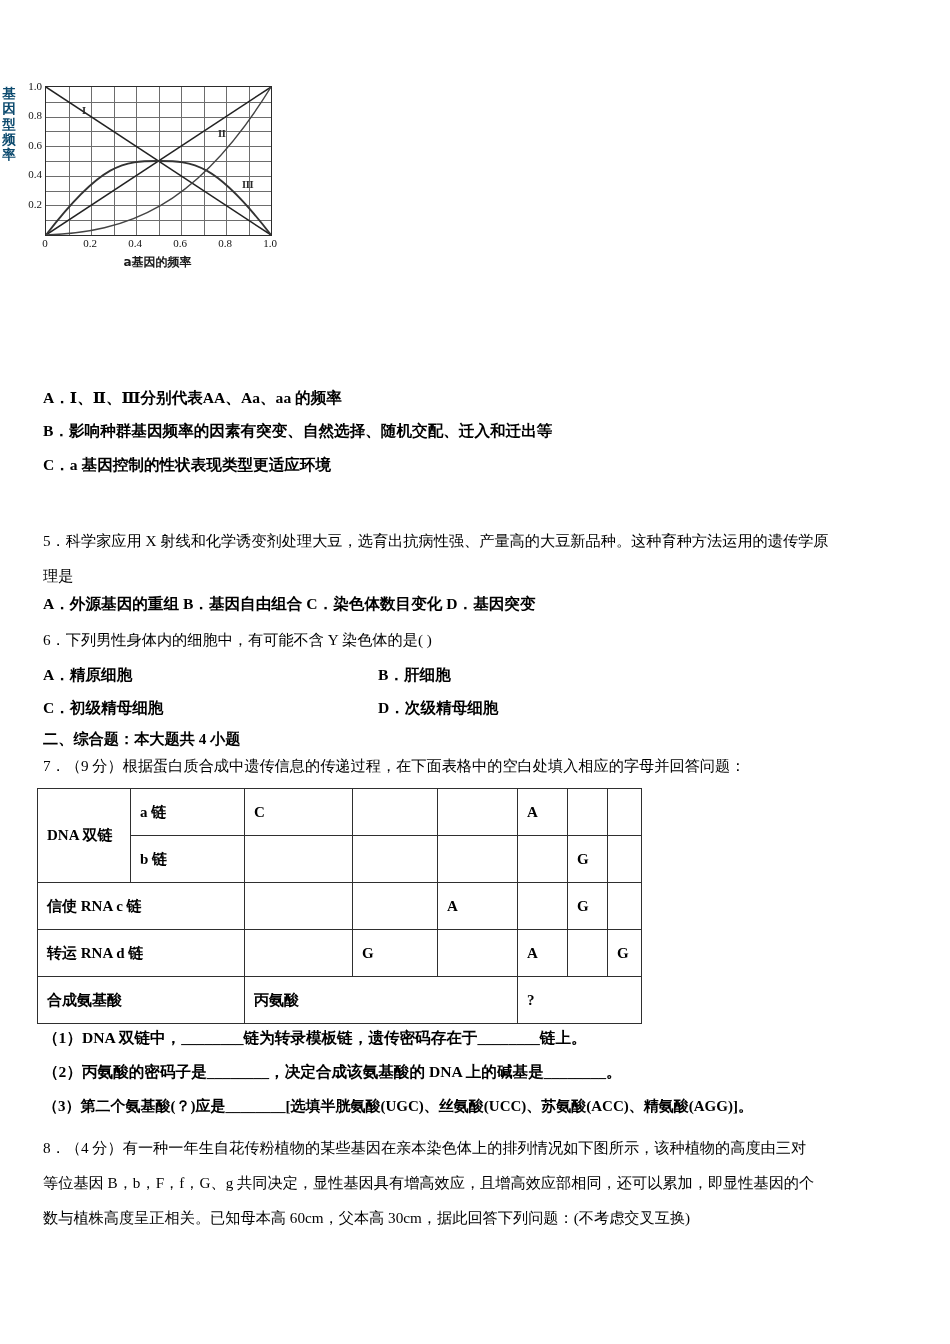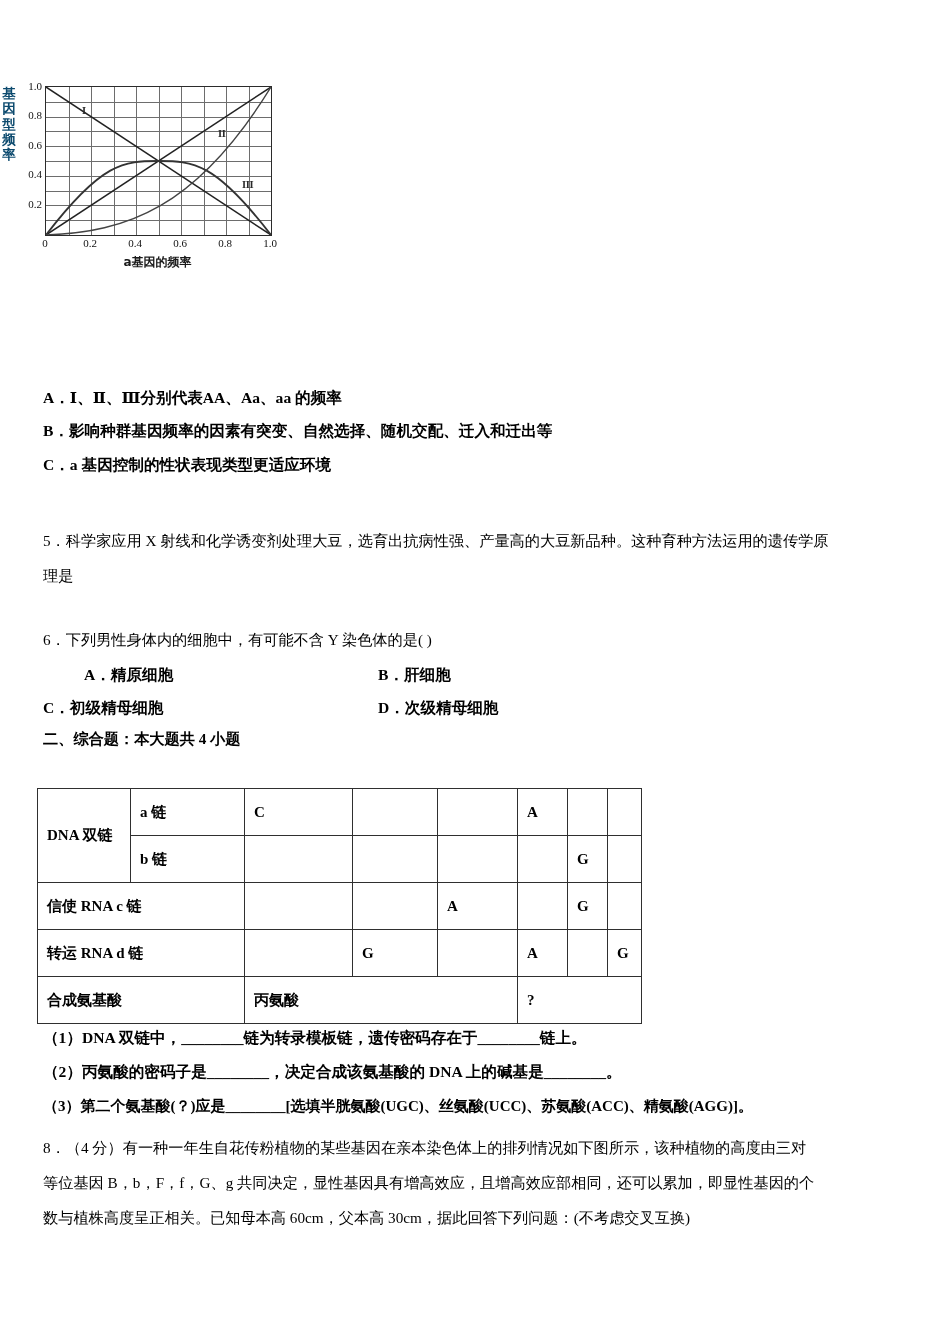--- a/index.html
+++ b/index.html
@@ -235,29 +235,31 @@
       <div class="xlabel">a基因的频率</div>
     </div>
   </div>
 
   <div class="abs opt-line" style="left:43px; top:312px;">A．Ⅰ、Ⅱ、Ⅲ分别代表AA、Aa、aa 的频率</div>
   <div class="abs opt-line" style="left:43px; top:345px;">B．影响种群基因频率的因素有突变、自然选择、随机交配、迁入和迁出等</div>
   <div class="abs opt-line" style="left:43px; top:379px;">C．a 基因控制的性状表现类型更适应环境</div>
 
   <div class="abs q-line" style="left:43px; top:455px;">5．科学家应用 X 射线和化学诱变剂处理大豆，选育出抗病性强、产量高的大豆新品种。这种育种方法运用的遗传学原</div>
   <div class="abs q-line" style="left:43px; top:490px;">理是</div>
+  <div class="abs opt-line" style="left:43px; top:518px;">A．外源基因的重组   B．基因自由组合   C．染色体数目变化   D．基因突变</div>
 
   <div class="abs q-line" style="left:43px; top:554px;">6．下列男性身体内的细胞中，有可能不含 Y 染色体的是(    )</div>
-  <div class="abs opt-line" style="left:43px;  top:589px;margin-left:41px;">A．精原细胞</div>
+  <div class="abs opt-line" style="left:43px;  top:589px;">A．精原细胞</div>
   <div class="abs opt-line" style="left:378px; top:589px;">B．肝细胞</div>
   <div class="abs opt-line" style="left:43px;  top:622px;">C．初级精母细胞</div>
   <div class="abs opt-line" style="left:378px; top:622px;">D．次级精母细胞</div>
 
   <div class="abs q-line" style="left:43px; top:653px; font-weight:700;">二、综合题：本大题共 4 小题</div>
 
+  <div class="abs q-line" style="left:43px; top:680px;">7．（9 分）根据蛋白质合成中遗传信息的传递过程，在下面表格中的空白处填入相应的字母并回答问题：</div>
 
   <div class="table-wrap">
     <table class="dna-table">
       <colgroup>
         <col style="width:93px">
         <col style="width:114px">
         <col style="width:108px">
         <col style="width:85px">
         <col style="width:80px">
         <col style="width:50px">

